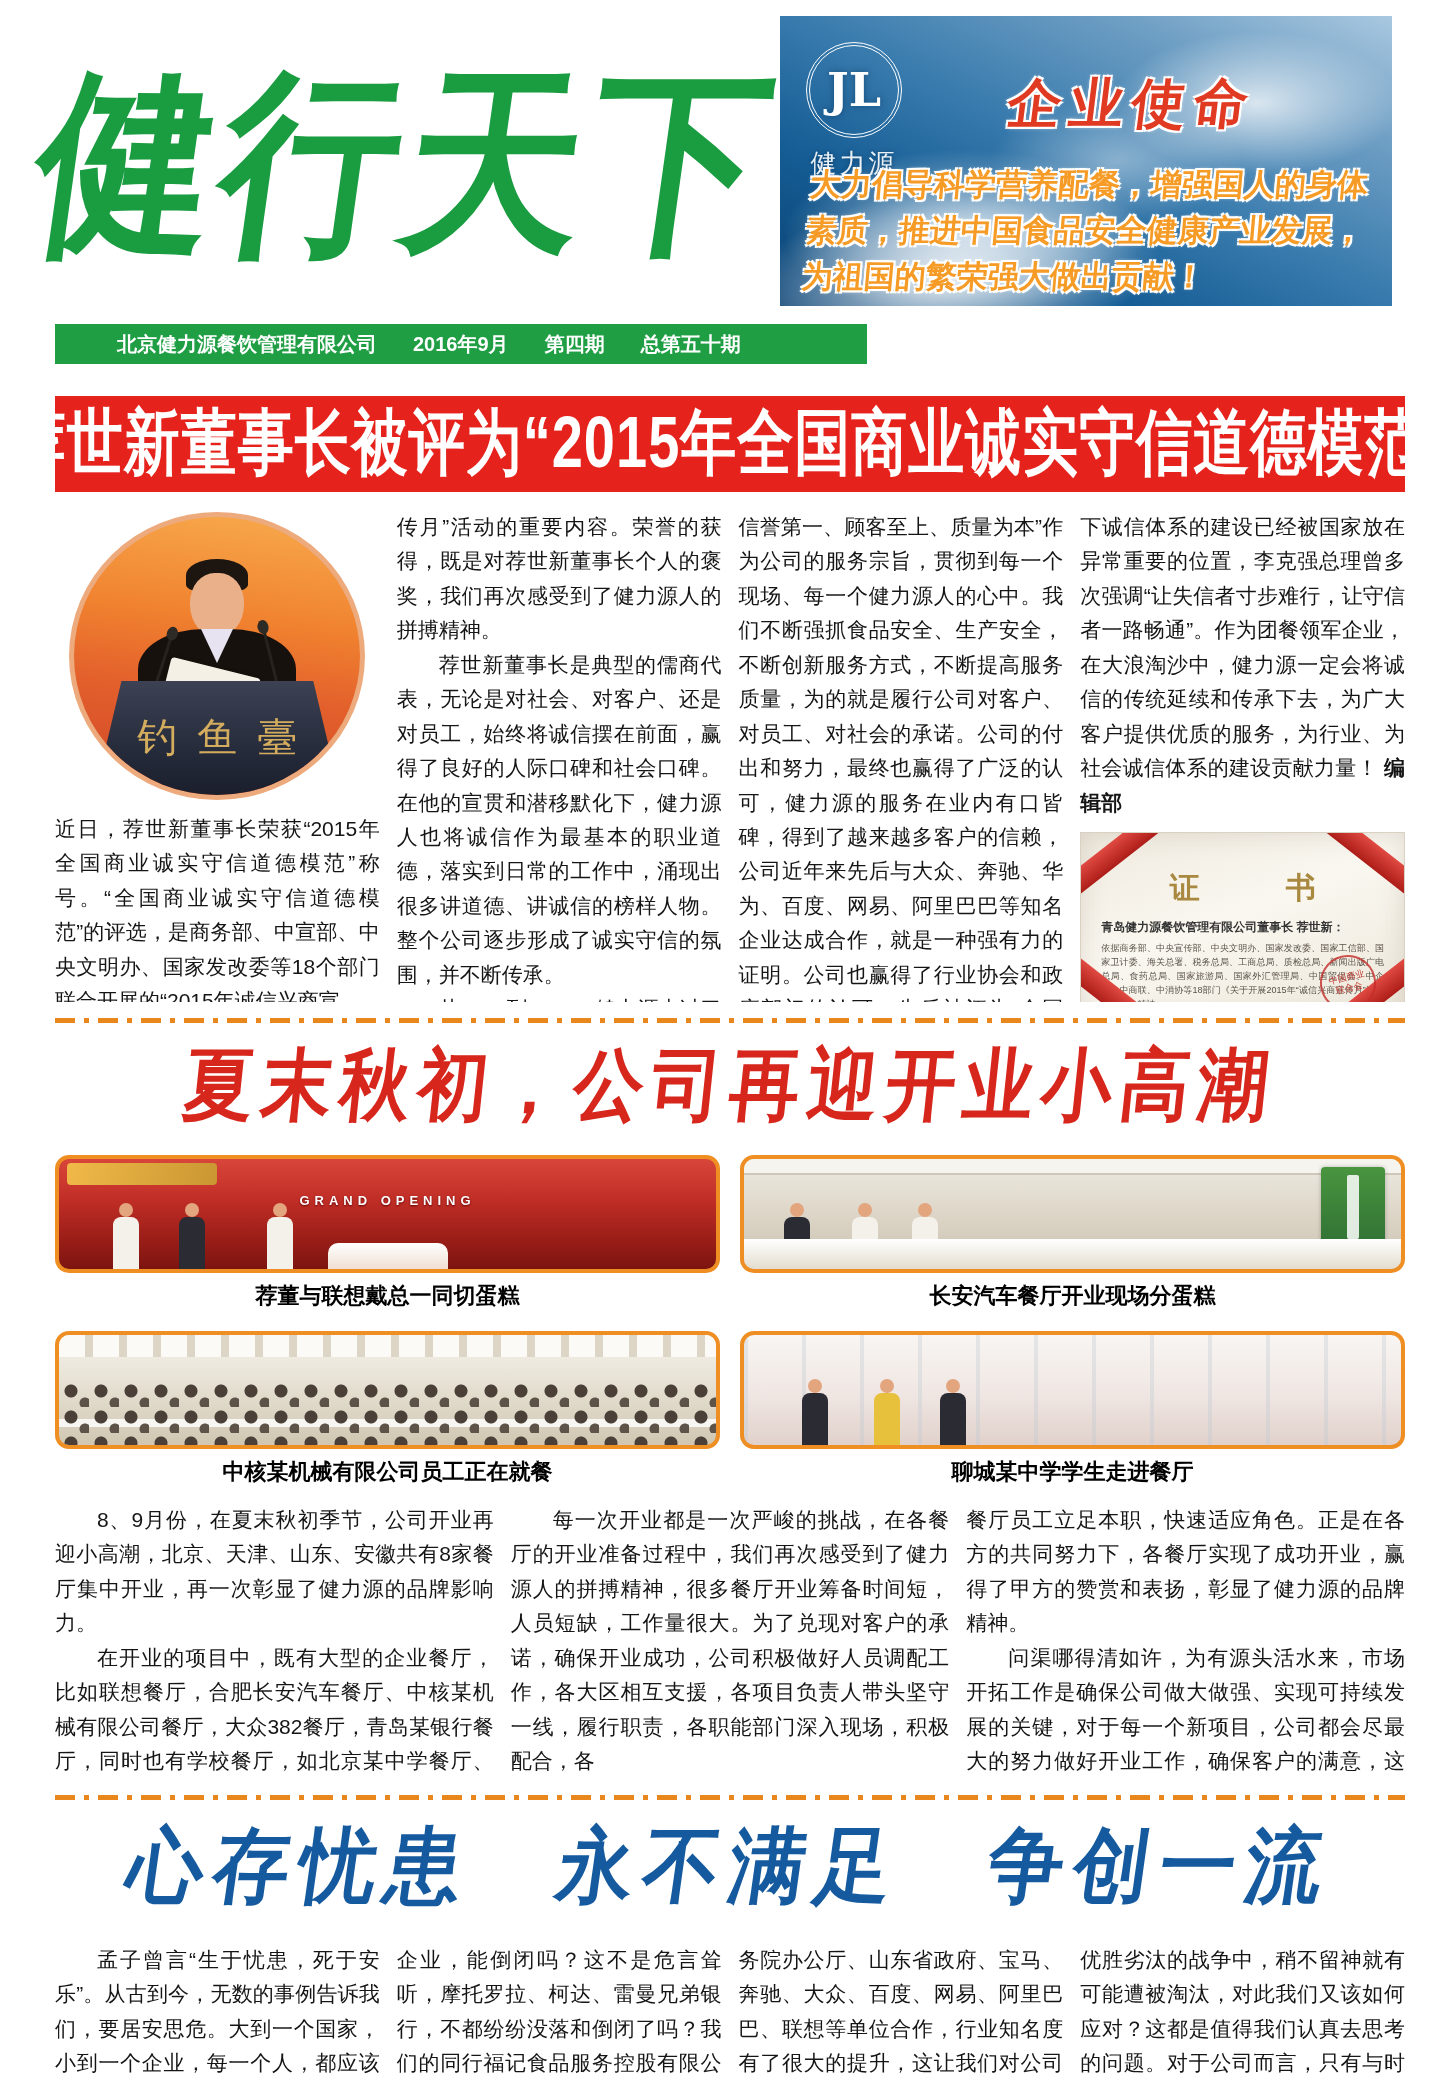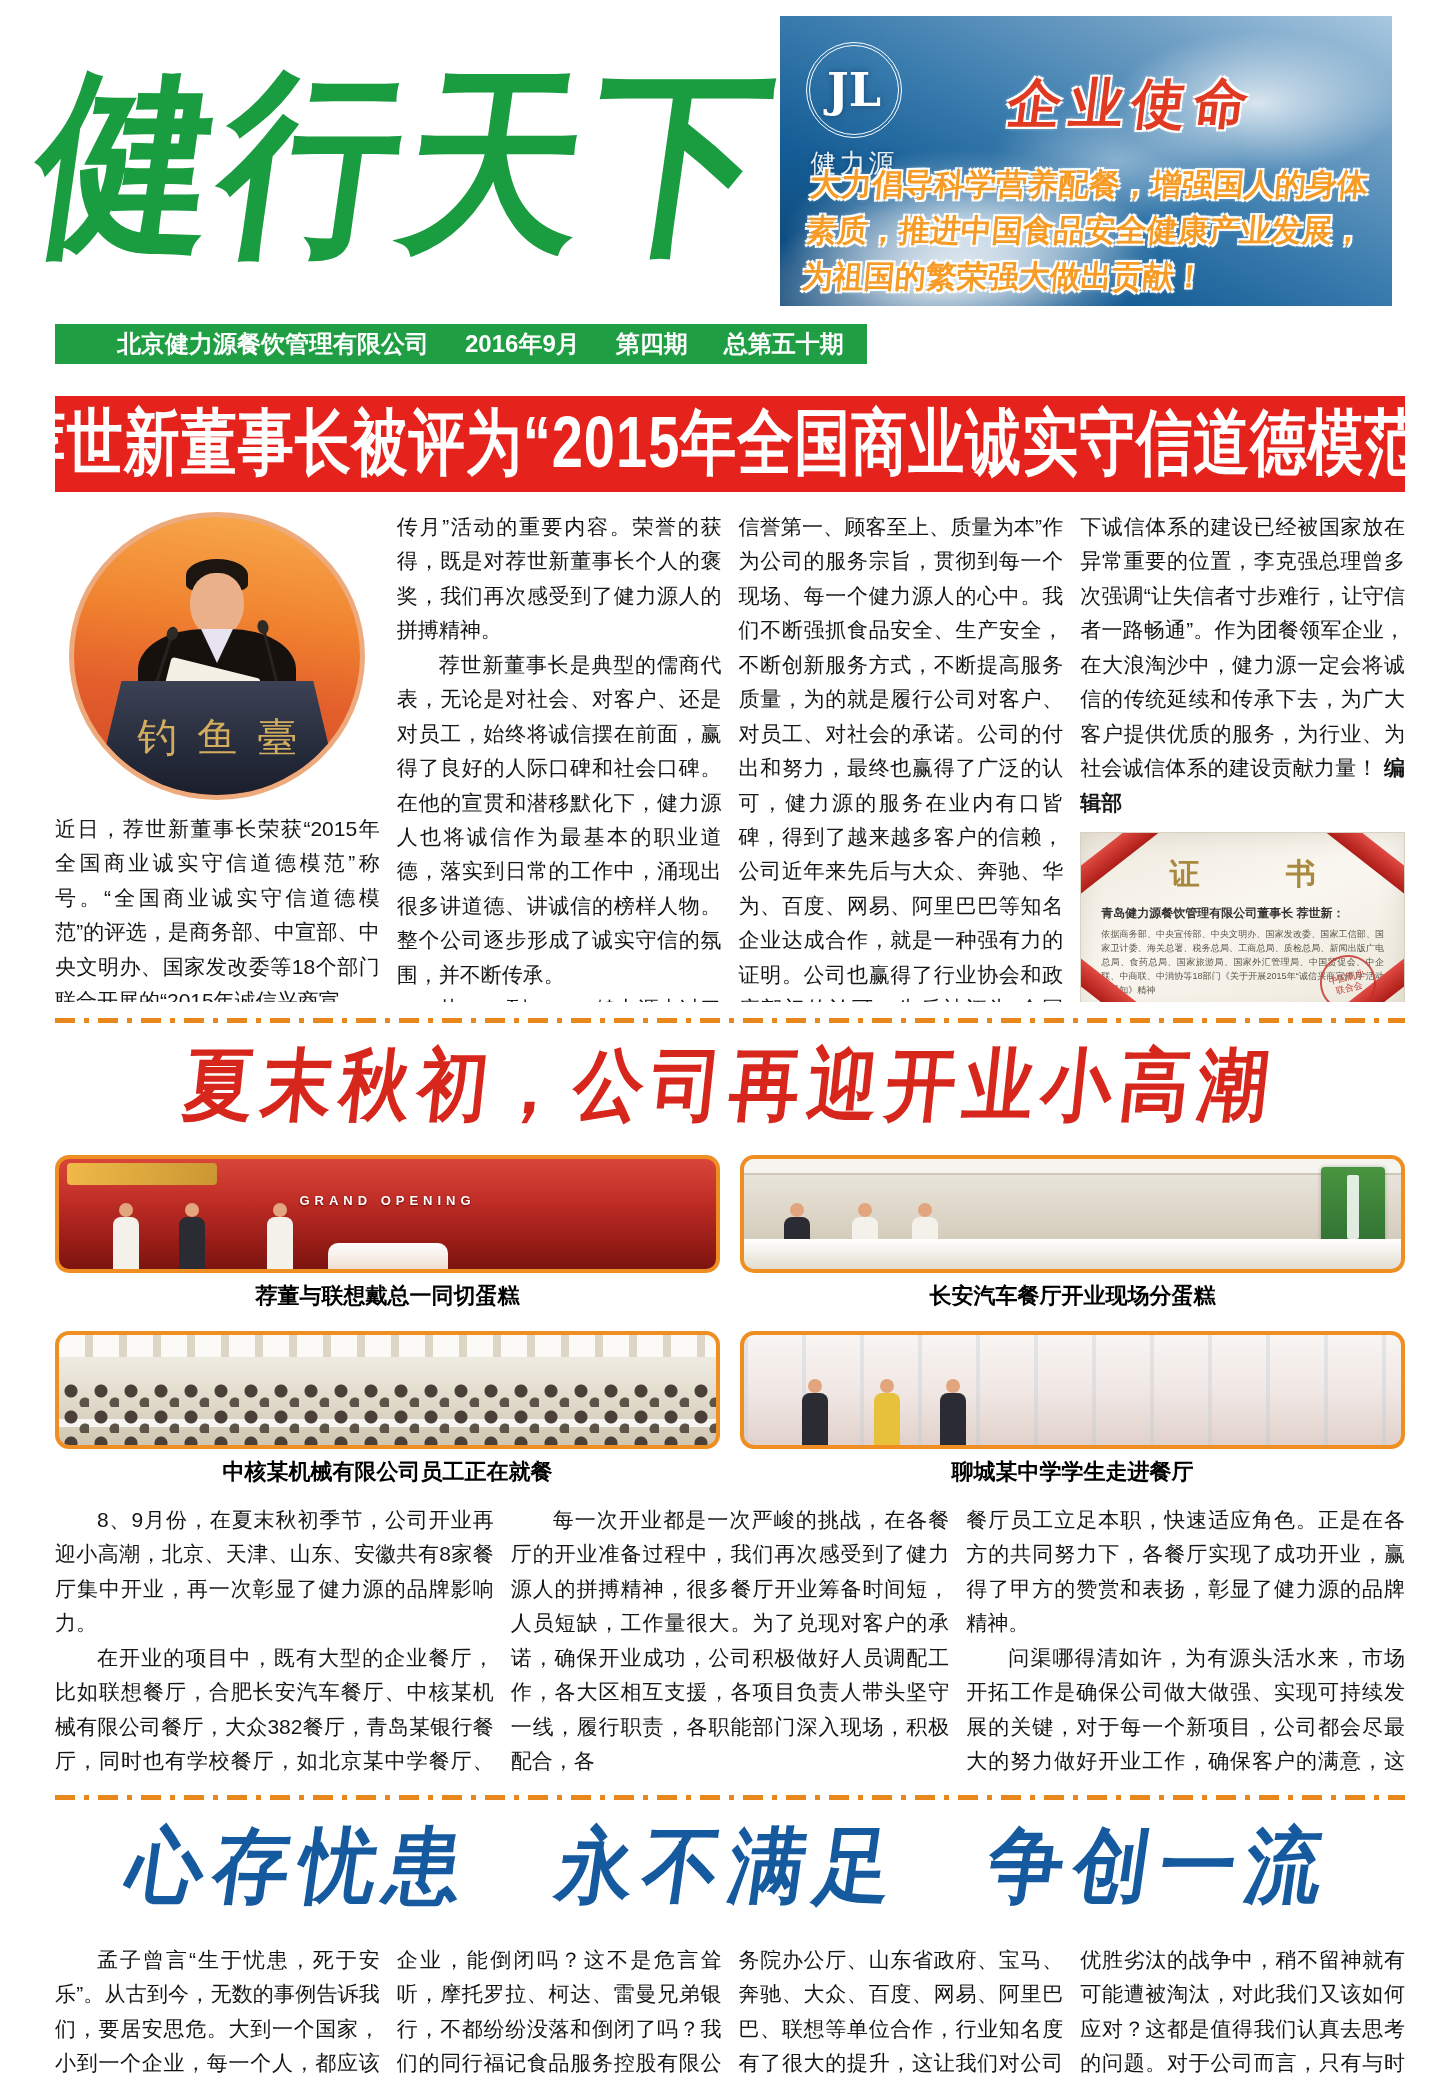--- a/index.html
+++ b/index.html
@@ -33,21 +33,21 @@
   .mission-heading { position:absolute; left:228px; top:52px; font-size:54px; font-weight:900;
                color:#e03a22; letter-spacing:8px; transform:skewX(-7deg);
                text-shadow:-2px -2px 0 #fff,2px -2px 0 #fff,-2px 2px 0 #fff,2px 2px 0 #fff,0 0 5px #fff; }
   .mission-text { position:absolute; left:26px; top:146px; right:16px; font-size:31px; line-height:1.48;
                font-weight:900; color:#f59b26; transform:skewX(-5deg);
                text-shadow:-2px -2px 0 #fff,2px -2px 0 #fff,-2px 2px 0 #fff,2px 2px 0 #fff,0 0 4px #fff; }
 
   
   .pub-bar { margin-top:10px; width:812px; height:40px; background:#1f9e44; color:#fff;
              display:flex; align-items:center; gap:36px; padding-left:62px;
-             font-weight:bold; font-size:24px; white-space:nowrap; }
+             font-weight:bold; font-size:20px; white-space:nowrap; }
 
   
   .headline-banner { margin-top:32px; height:96px; background:#e5231c;
              display:flex; align-items:center; justify-content:center; }
   .headline-banner h2 { color:#fff; font-size:56px; font-weight:900; letter-spacing:1px;
              transform:scaleY(1.28); white-space:nowrap; }
 
   
   .cols { display:grid; gap:17px; text-align:justify; font-size:21px; line-height:1.64; color:#151515; }
   .cols p { text-indent:2em; }
@@ -80,21 +80,21 @@
           background:linear-gradient(180deg,#3c4254 0%,#232838 70%,#1b1f2c 100%);
           clip-path:polygon(11% 0,89% 0,100% 100%,0 100%);
           display:flex; align-items:center; justify-content:center; }
   .podium span { color:#d3ac5e; font-family:"DejaVu Serif", serif; font-size:40px; font-weight:normal;
           letter-spacing:20px; text-indent:20px; }
 
   
   .cert { position:relative; width:100%; height:188px; margin-top:12px; overflow:hidden;
           background:linear-gradient(158deg,#efeadf 0%,#faf7f0 45%,#ece7da 100%);
           border:1px solid #d9d2c2; box-shadow:inset 0 0 26px rgba(90,70,40,.15);
-          padding:16px 20px; }
+          padding:30px 20px; }
   .rib { position:absolute; width:200px; height:22px; background:linear-gradient(#e04a42,#ad1d18); }
   .rib.tl { left:-70px; top:12px;  transform:rotate(-38deg); }
   .rib.tr { right:-70px; top:12px; transform:rotate(38deg); }
   .rib.bl { left:-70px; bottom:12px;  transform:rotate(38deg); }
   .rib.br { right:-70px; bottom:12px; transform:rotate(-38deg); }
   .cert-title { text-align:center; color:#a8893f; font-family:"DejaVu Serif", serif;
           font-size:30px; font-weight:bold; letter-spacing:28px; text-indent:28px; }
   .cert-addr { margin-top:6px; font-size:12px; font-weight:bold; color:#333; }
   .cert-body { margin-top:4px; font-size:9px; line-height:1.55; color:#5a5248; text-align:justify; }
   .cert-body2 { margin-top:3px; font-size:11px; color:#40392f; text-indent:2em; }

